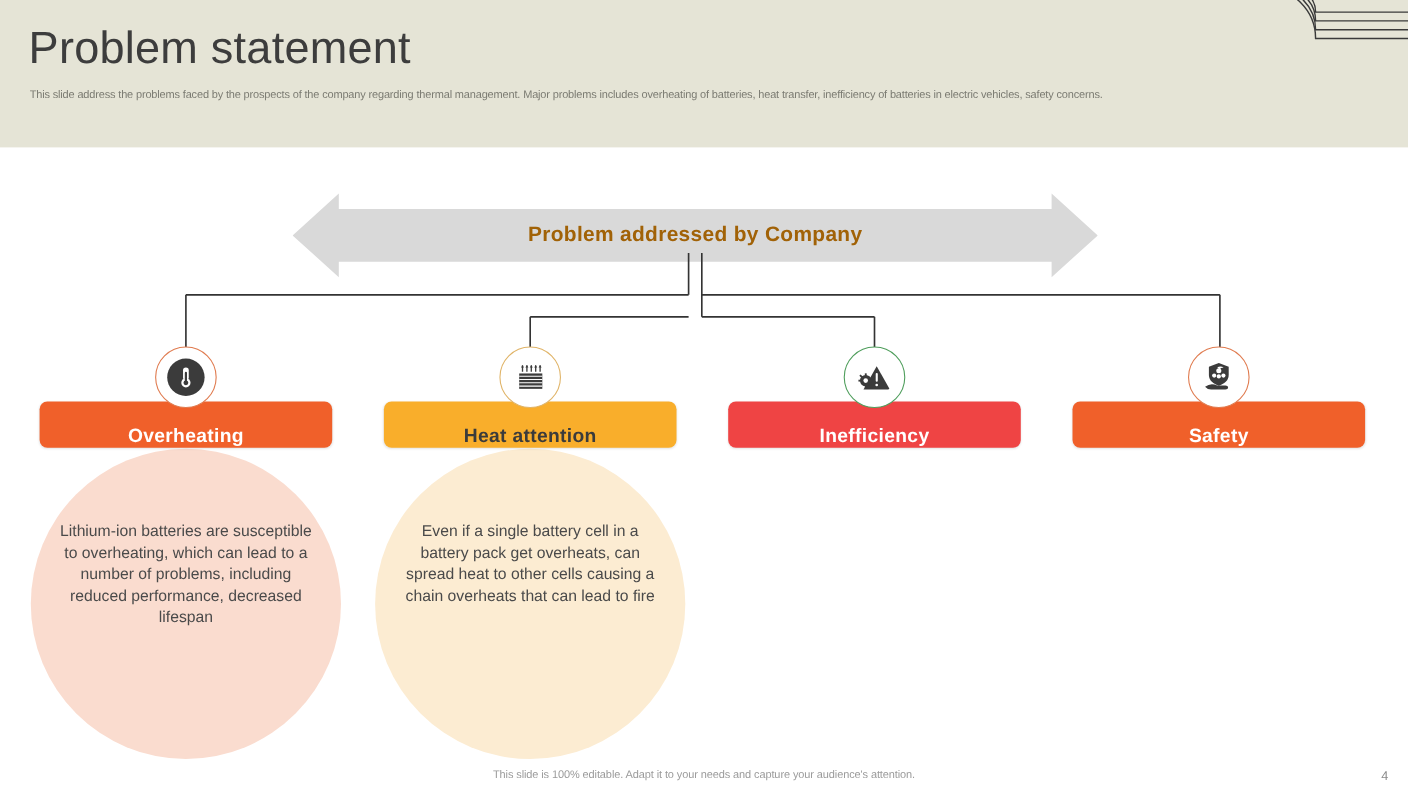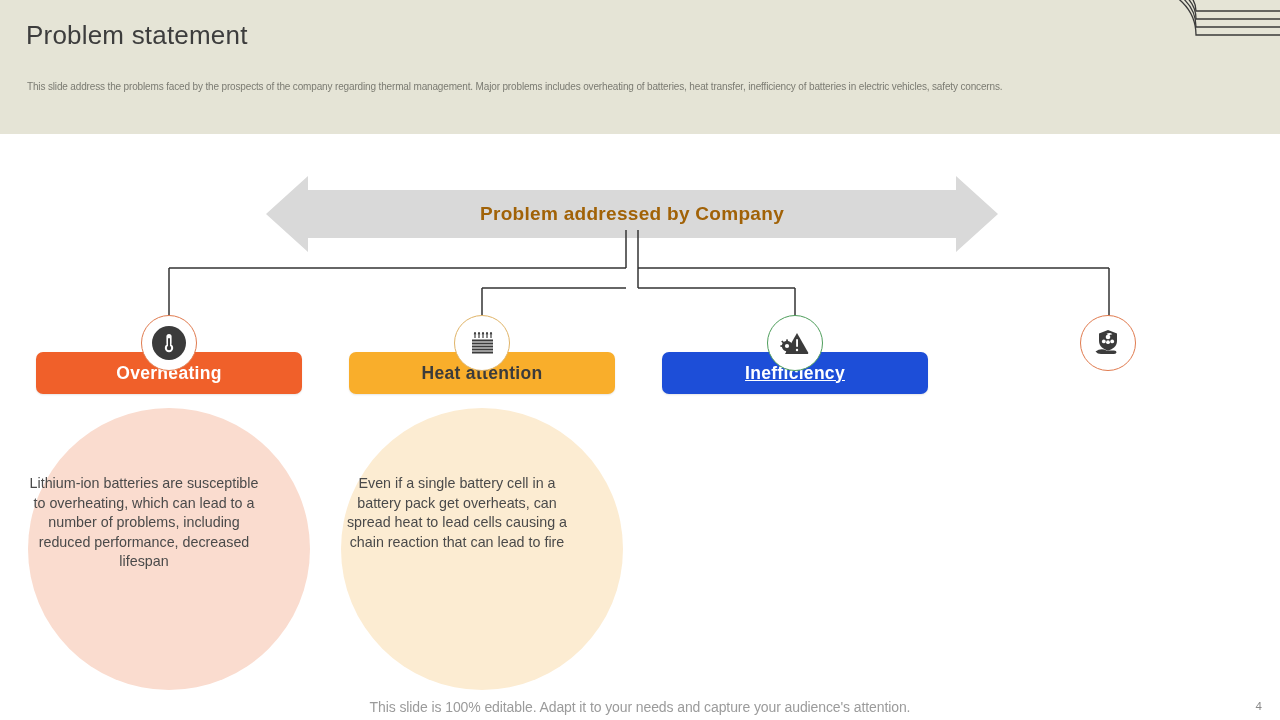--- a/index.html
+++ b/index.html
@@ -22,21 +22,21 @@
     top: 0;
     width: 1280px;
     height: 134px;
     background: #e5e4d6;
     overflow: hidden;
   }
   .header-title {
     position: absolute;
     left: 26px;
     top: 20px;
-    font-size: 26px;
+    font-size: 41px;
     font-weight: 400;
     color: #3d3d3d;
     letter-spacing: 0.2px;
     font-family: "Liberation Sans", sans-serif;
   }
   .header-subtitle {
     position: absolute;
     left: 27px;
     top: 79px;
     width: 1225px;
@@ -132,65 +132,65 @@
     border-radius: 50%;
     display: flex;
     align-items: center;
     justify-content: center;
     overflow: hidden;
   }
 
   .label-bar {
     position: absolute;
     left: 12px;
-    top: 42px;
+    top: 55px;
     width: 266px;
     height: 42px;
     border-radius: 7px;
     display: flex;
-    align-items: center;
+    align-items: flex-end;
     justify-content: center;
     font-size: 17.5px;
     font-weight: bold;
     color: #ffffff;
     letter-spacing: 0.3px;
     z-index: 3;
     box-shadow: 0 1px 2px rgba(0,0,0,0.10);
   }
 
   .bubble {
     position: absolute;
     left: 50%;
     top: 98px;
     transform: translateX(-50%);
     width: 282px;
     height: 282px;
     border-radius: 50%;
     z-index: 1;
     display: flex;
     align-items: flex-start;
-    justify-content: flex-start;
+    justify-content: center;
   }
   .bubble-text {
     width: 232px;
     margin-top: 66px;
     text-align: center;
     font-size: 14.3px;
     line-height: 19.5px;
     color: #4a4a4a;
   }
 
   
   .footer-note {
     position: absolute;
     left: 0;
     top: 699px;
     width: 1280px;
     text-align: center;
-    font-size: 14px;
+    font-size: 10px;
     color: #9b9b9b;
     letter-spacing: -0.1px;
   }
   .page-number {
     position: absolute;
     right: 18px;
     top: 700px;
     font-size: 11.5px;
     color: #8a8a8a;
   }
@@ -281,21 +281,21 @@
             <line x1="4" y1="19" x2="25" y2="19"></line>
             <line x1="4" y1="22" x2="25" y2="22"></line>
           </g>
         </svg>
       </div>
     </div>
     <div class="label-bar" style="background:#f9ae2b; color:#3b3b3b;">
       <span>Heat attention</span>
     </div>
     <div class="bubble" style="background:#fcecd2;">
-      <div class="bubble-text">Even if a single battery cell in a battery pack get overheats, can spread heat to lead cells causing a chain reaction that can lead to fire</div>
+      <div class="bubble-text">Even if a single battery cell in a battery pack get overheats, can spread heat to other cells causing a chain overheats that can lead to fire</div>
     </div>
   </div>
 
   <div class="column col-2">
     <div class="icon-badge" style="border-color:#4f9e5c;">
       <div class="inner" style="background:#ffffff;">
         <svg width="30" height="26" viewBox="0 0 30 26" fill="none">
           <polygon points="17,3 29,24 5,24" fill="#3b3b3b"></polygon>
           <rect x="16.1" y="9" width="1.9" height="8" rx="0.9" fill="#ffffff"></rect>
           <circle cx="17" cy="20" r="1.2" fill="#ffffff"></circle>
@@ -305,39 +305,42 @@
             <rect x="6.2" y="19.6" width="1.7" height="3"></rect>
             <rect x="0.4" y="15.2" width="3" height="1.7"></rect>
             <rect x="10.6" y="15.2" width="3" height="1.7"></rect>
             <rect x="2" y="10.6" width="1.7" height="3" transform="rotate(-45 2.8 12.1)"></rect>
             <rect x="10.3" y="18.9" width="1.7" height="3" transform="rotate(-45 11.1 20.4)"></rect>
           </g>
           <circle cx="7" cy="16" r="2.1" fill="#ffffff"></circle>
         </svg>
       </div>
     </div>
-    <div class="label-bar" style="background:#1d4ed8;text-decoration:underline;">
+    <div class="label-bar" style="background:#ef4444;">
       <span>Inefficiency</span>
     </div>
   </div>
 
   <div class="column col-3">
     <div class="icon-badge" style="border-color:#e07b4f;">
       <div class="inner" style="background:#ffffff;">
         <svg width="28" height="28" viewBox="0 0 28 28" fill="none">
           <path d="M14 1 L23 4.5 V12 C23 17 18.8 20.3 14 21.6 C9.2 20.3 5 17 5 12 V4.5 Z" fill="#3b3b3b"></path>
           <g fill="#ffffff">
             <circle cx="14" cy="8" r="2.3"></circle>
             <circle cx="9.8" cy="12.4" r="1.9"></circle>
             <circle cx="14" cy="13.2" r="1.9"></circle>
             <circle cx="18.2" cy="12.4" r="1.9"></circle>
             <path d="M12.6 4.8 Q16 3.2 18.4 5.2 Q16 5.6 14.6 6.6 Z"></path>
           </g>
           <path d="M1.5 22.5 Q7 18.5 12.5 21.5 L20 21.5 Q22.5 21.5 22.5 23.2 Q22.5 25 20 25 L7 25 Q3.5 25 1.5 22.5 Z" fill="#3b3b3b"></path>
         </svg>
       </div>
     </div>
+    <div class="label-bar" style="background:#f0602a;">
+      <span>Safety</span>
+    </div>
   </div>
 
 </div>
 
 <div class="footer-note">This slide is 100% editable. Adapt it to your needs and capture your audience's attention.</div>
 <div class="page-number">4</div>
 
 </body></html>

